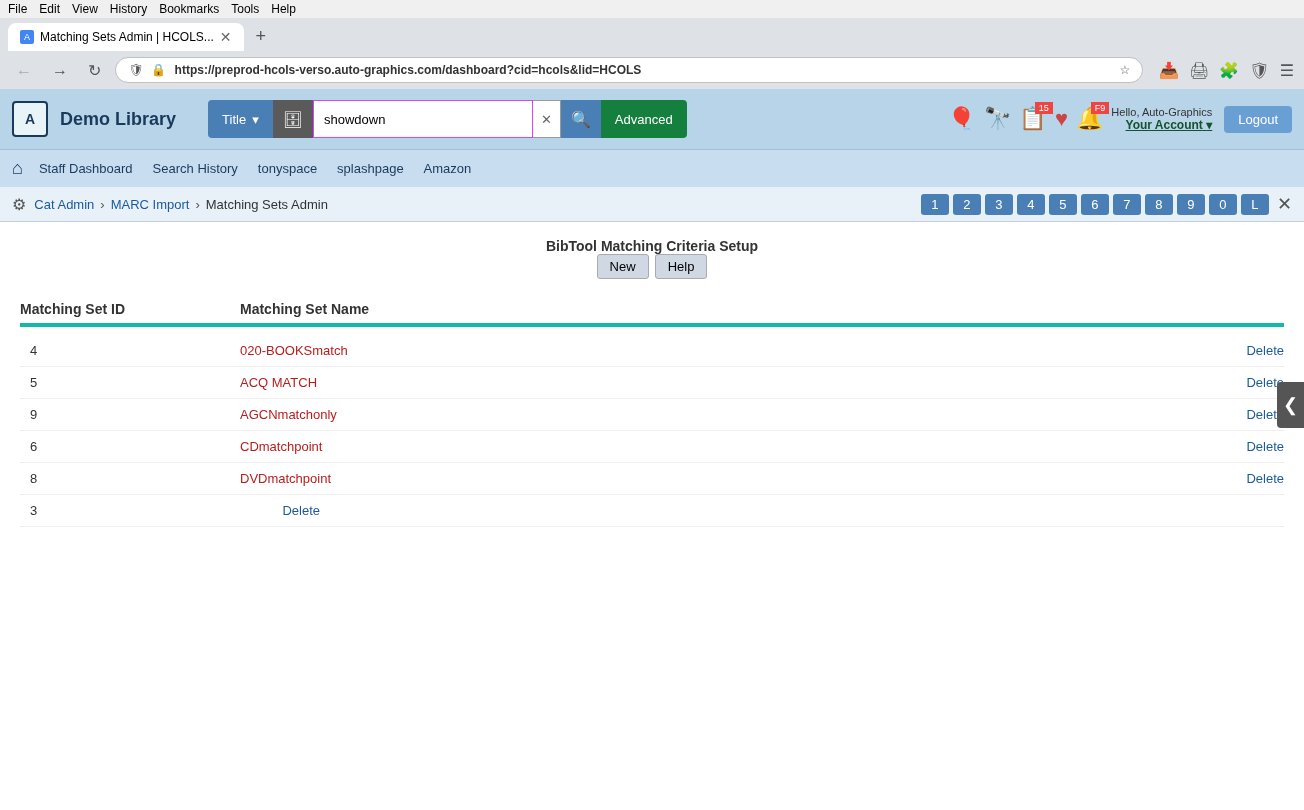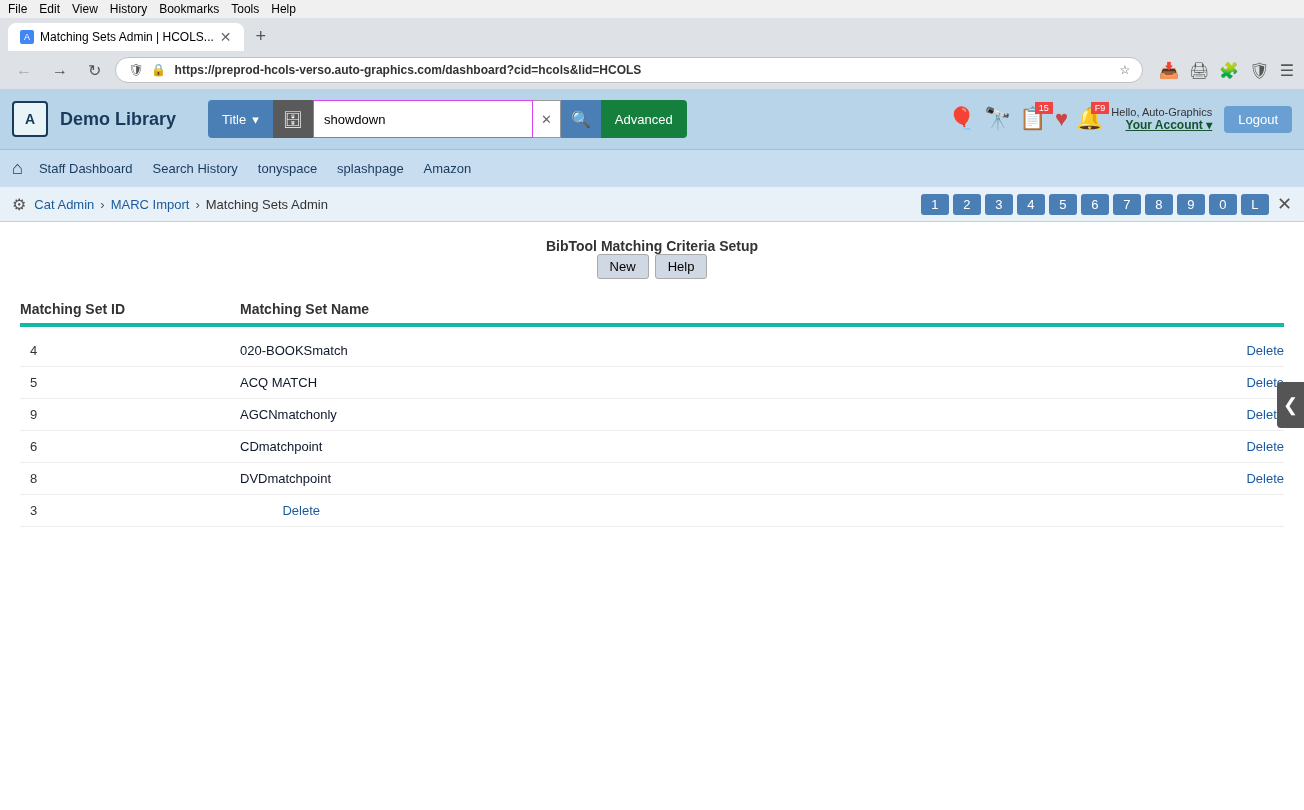--- a/index.html
+++ b/index.html
@@ -63,21 +63,21 @@
     .action-btn { background: #d0d8e4; border: 1px solid #aaa; padding: 4px 12px; cursor: pointer; font-size: 13px; border-radius: 3px; }
 
     .table-header { display: flex; padding: 6px 0; border-bottom: 4px solid #14b8a6; margin-bottom: 8px; }
     .col-id { width: 200px; font-weight: bold; color: #333; font-size: 14px; }
     .col-name { flex: 1; font-weight: bold; color: #333; font-size: 14px; padding-left: 20px; }
     .col-action { width: 100px; }
 
     .table-row { display: flex; align-items: center; padding: 8px 0; border-bottom: 1px solid #eee; }
     .row-id { width: 200px; font-size: 13px; color: #333; padding-left: 10px; }
     .row-name { flex: 1; padding-left: 20px; }
-    .row-name a { color: #0f172a; text-decoration: none; font-size: 13px; }
+    .row-name a { color: #b91c1c; text-decoration: none; font-size: 13px; }
     .row-action { width: 100px; text-align: right; }
     .delete-link { color: #1a5a9c; text-decoration: none; font-size: 13px; cursor: pointer; }
 
     
     .sidebar-toggle { position: fixed; right: 0; top: 50%; transform: translateY(-50%); background: #555; color: white; border: none; padding: 12px 6px; cursor: pointer; font-size: 18px; border-radius: 4px 0 0 4px; }
 
     
     .icon-balloon { font-size: 22px; }
   </style>
 </head>

